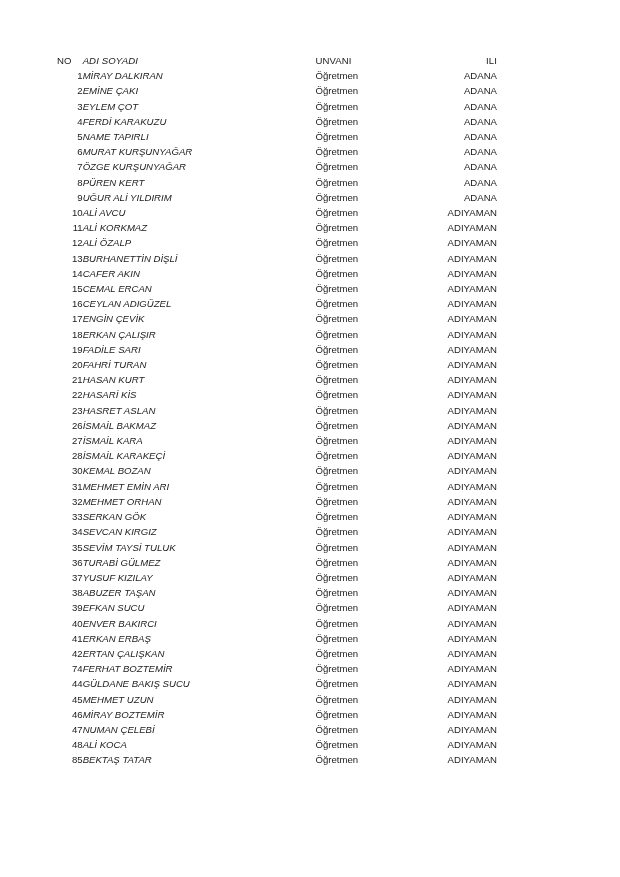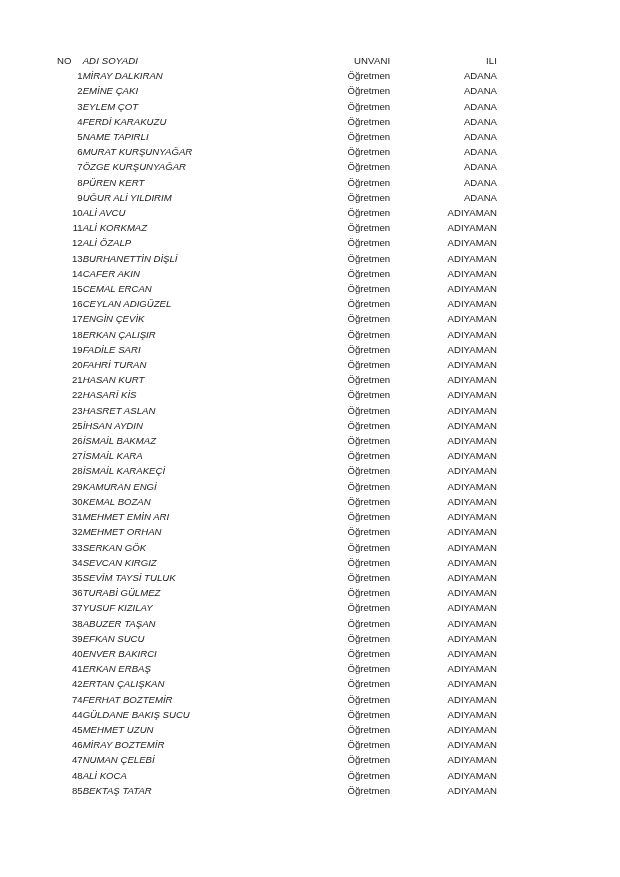--- a/index.html
+++ b/index.html
@@ -54,21 +54,21 @@
     padding-right: 0;
   }
   .col-name {
     width: 218px;
     text-align: left;
     padding-left: 6px;
     font-style: italic;
   }
   .col-title {
     width: 70px;
-    text-align: right;
+    text-align: left;
   }
   .col-city {
     width: 100px;
     text-align: right;
   }
   
   thead .col-no {
     text-align: left;
     padding-right: 0;
   }
@@ -227,46 +227,34 @@
             <td class="col-title">Öğretmen</td>
             <td class="col-city">ADIYAMAN</td>
           </tr>
           <tr>
             <td class="col-no">23</td>
             <td class="col-name">HASRET ASLAN</td>
             <td class="col-title">Öğretmen</td>
             <td class="col-city">ADIYAMAN</td>
           </tr>
           <tr>
-            <td class="col-no">25</td>
-            <td class="col-name">İHSAN AYDIN</td>
-            <td class="col-title">Öğretmen</td>
-            <td class="col-city">ADIYAMAN</td>
-          </tr>
-          <tr>
             <td class="col-no">26</td>
             <td class="col-name">İSMAİL BAKMAZ</td>
             <td class="col-title">Öğretmen</td>
             <td class="col-city">ADIYAMAN</td>
           </tr>
           <tr>
             <td class="col-no">27</td>
             <td class="col-name">İSMAİL KARA</td>
             <td class="col-title">Öğretmen</td>
             <td class="col-city">ADIYAMAN</td>
           </tr>
           <tr>
             <td class="col-no">28</td>
             <td class="col-name">İSMAİL KARAKEÇİ</td>
-            <td class="col-title">Öğretmen</td>
-            <td class="col-city">ADIYAMAN</td>
-          </tr>
-          <tr>
-            <td class="col-no">29</td>
-            <td class="col-name">KAMURAN ENGİ</td>
             <td class="col-title">Öğretmen</td>
             <td class="col-city">ADIYAMAN</td>
           </tr>
           <tr>
             <td class="col-no">30</td>
             <td class="col-name">KEMAL BOZAN</td>
             <td class="col-title">Öğretmen</td>
             <td class="col-city">ADIYAMAN</td>
           </tr>
           <tr>

